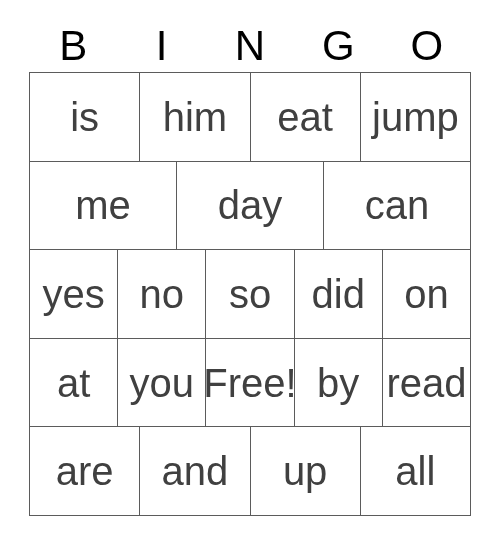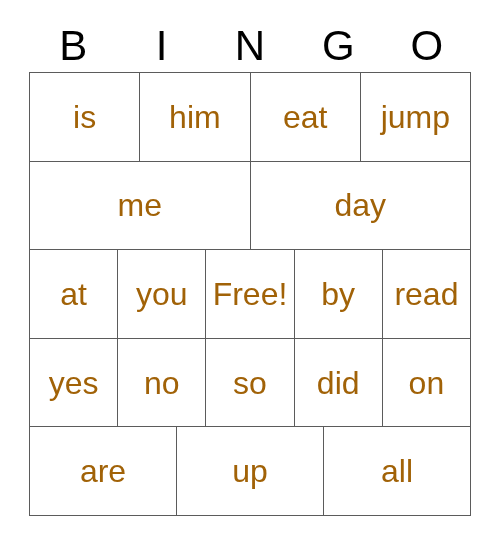--- a/index.html
+++ b/index.html
@@ -49,23 +49,23 @@
     height: 88.6px;
     box-sizing: border-box;
     border-right: 1px solid #5b5b5b;
     border-bottom: 1px solid #5b5b5b;
     display: flex;
     align-items: center;
     justify-content: center;
     overflow: hidden;
   }
   .cell-text {
-    font-size: 32px;
+    font-size: 40px;
     line-height: 1;
-    color: #a16207;
+    color: #404040;
     white-space: nowrap;
     text-align: right;
   }
 </style>
 </head>
 <body>
 
 <div id="card">
 
   <div id="header-row">
@@ -93,37 +93,22 @@
         </div>
     </div>
 
     <div class="grid-row">
       <div class="cell">
           <span class="cell-text">me</span>
         </div>
       <div class="cell">
           <span class="cell-text">day</span>
         </div>
-    </div>
-
-    <div class="grid-row">
       <div class="cell">
-          <span class="cell-text">at</span>
-        </div>
-      <div class="cell">
-          <span class="cell-text">you</span>
-        </div>
-      <div class="cell">
-          <span class="cell-text">Free!</span>
-        </div>
-      <div class="cell">
-          <span class="cell-text">by</span>
-        </div>
-      <div class="cell">
-          <span class="cell-text">read</span>
+          <span class="cell-text">can</span>
         </div>
     </div>
 
     <div class="grid-row">
       <div class="cell">
           <span class="cell-text">yes</span>
         </div>
       <div class="cell">
           <span class="cell-text">no</span>
         </div>
@@ -133,21 +118,42 @@
       <div class="cell">
           <span class="cell-text">did</span>
         </div>
       <div class="cell">
           <span class="cell-text">on</span>
         </div>
     </div>
 
     <div class="grid-row">
       <div class="cell">
+          <span class="cell-text">at</span>
+        </div>
+      <div class="cell">
+          <span class="cell-text">you</span>
+        </div>
+      <div class="cell">
+          <span class="cell-text">Free!</span>
+        </div>
+      <div class="cell">
+          <span class="cell-text">by</span>
+        </div>
+      <div class="cell">
+          <span class="cell-text">read</span>
+        </div>
+    </div>
+
+    <div class="grid-row">
+      <div class="cell">
           <span class="cell-text">are</span>
+        </div>
+      <div class="cell">
+          <span class="cell-text">and</span>
         </div>
       <div class="cell">
           <span class="cell-text">up</span>
         </div>
       <div class="cell">
           <span class="cell-text">all</span>
         </div>
     </div>
 
   </div>

